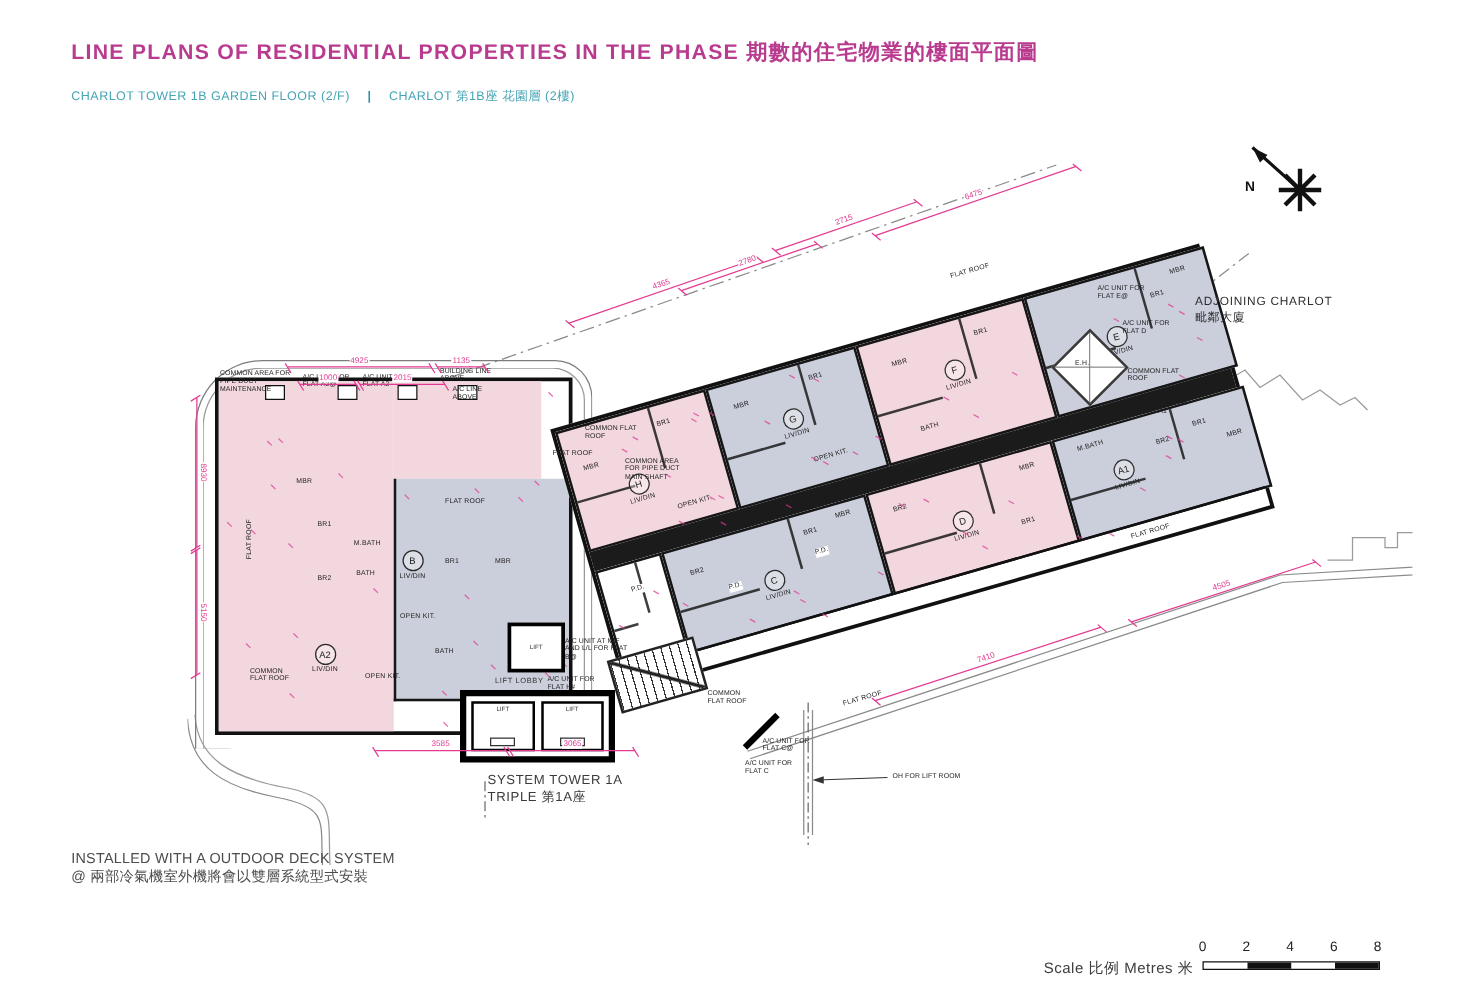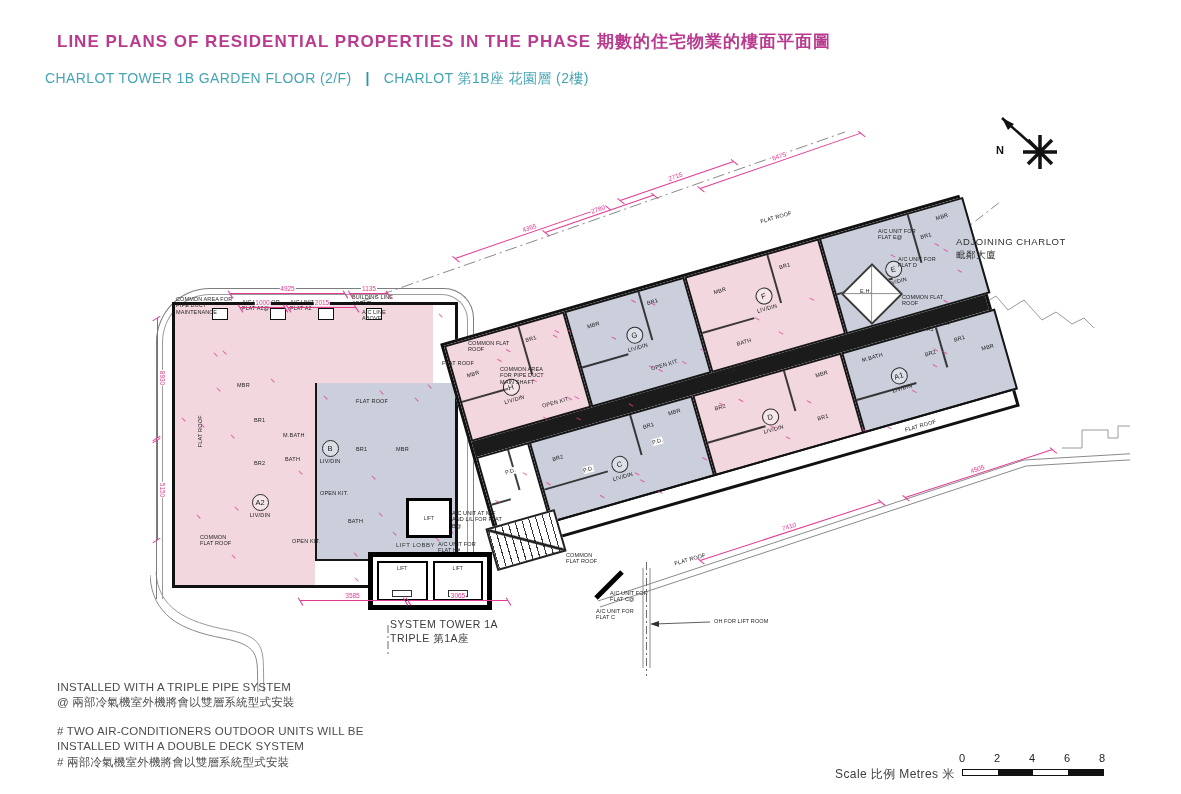--- a/index.html
+++ b/index.html
@@ -9,22 +9,22 @@
     font-family:"Liberation Sans", sans-serif;
     -webkit-font-smoothing:antialiased;
   }
   
   .title{
     position:absolute;left:57px;top:30px;
     font-size:17px;font-weight:bold;letter-spacing:1px;
     color:#b93b8f;white-space:nowrap;
   }
   .subtitle{
-    position:absolute;left:45px;top:70px;
-    font-size:14px;color:#46a5b5;letter-spacing:.4px;white-space:nowrap;
+    position:absolute;left:57px;top:70px;
+    font-size:10px;color:#46a5b5;letter-spacing:.4px;white-space:nowrap;
   }
   .subtitle .sep{font-weight:bold;color:#2f93a6;margin:0 14px;}
   
   #plan{position:absolute;left:150px;top:110px;width:980px;height:585px;}
   #plan svg.overlay{position:absolute;left:0;top:0;pointer-events:none;}
   .lbl{position:absolute;color:#222;font-size:5.5px;line-height:1.2;letter-spacing:.2px;}
   .rot{transform:rotate(-16deg);}
   .annot{position:absolute;color:#1f1f1f;font-size:5.5px;line-height:1.18;letter-spacing:.1px;}
   
   .cell{position:absolute;border:2px solid #161616;box-sizing:border-box;}
@@ -183,21 +183,21 @@
   <div class="acbox" style="left:120px;top:198px"></div>
   <div class="acbox" style="left:168px;top:198px"></div>
   <div class="acbox" style="left:216px;top:198px"></div>
 
   <span class="lbl" style="left:34px;top:318px;transform:rotate(-90deg)">FLAT ROOF</span>
   <span class="rm" style="left:87px;top:272px">MBR</span>
   <span class="rm" style="left:104px;top:307px">BR1</span>
   <span class="rm" style="left:104px;top:350px">BR2</span>
   <span class="rm" style="left:133px;top:322px">M.BATH</span>
   <span class="rm" style="left:135px;top:346px">BATH</span>
-  <div class="ub" style="left:93px;top:384px">
+  <div class="ub" style="left:93px;top:405px">
     <span class="circ">A2</span>
     <span class="liv">LIV/DIN</span>
   </div>
   <span class="rm" style="left:142px;top:428px">OPEN KIT.</span>
 
   <span class="lbl" style="left:206px;top:288px">FLAT ROOF</span>
   <span class="rm" style="left:206px;top:336px">BR1</span>
   <span class="rm" style="left:246px;top:336px">MBR</span>
   <div class="ub" style="left:163px;top:330px">
     <span class="circ">B</span>
@@ -450,27 +450,22 @@
     </div>
     <div class="dim" style="left: 138px; top: 197px; width: 68px; transform: rotate(0deg);">
       <i></i>
       <i class="r"></i>
       <b>2015</b>
     </div>
   </div>
 
 <div class="notes">
   <div class="grp">
-    <div>INSTALLED WITH A TRIPLE PIPE SYSTEM</div>
+    <div>INSTALLED WITH A OUTDOOR DECK SYSTEM</div>
     <div>@ 兩部冷氣機室外機將會以雙層系統型式安裝</div>
-  </div>
-  <div class="grp">
-    <div># TWO AIR-CONDITIONERS OUTDOOR UNITS WILL BE</div>
-    <div>INSTALLED WITH A DOUBLE DECK SYSTEM</div>
-    <div># 兩部冷氣機室外機將會以雙層系統型式安裝</div>
   </div>
 </div>
 
 <div id="scale">
   <span class="cap">
     <span>Scale</span> <span>比例</span> <span>Metres</span> <span>米</span>
   </span>
   <span class="num" style="left:127px">0</span>
   <span class="num" style="left:162px">2</span>
   <span class="num" style="left:197px">4</span>

